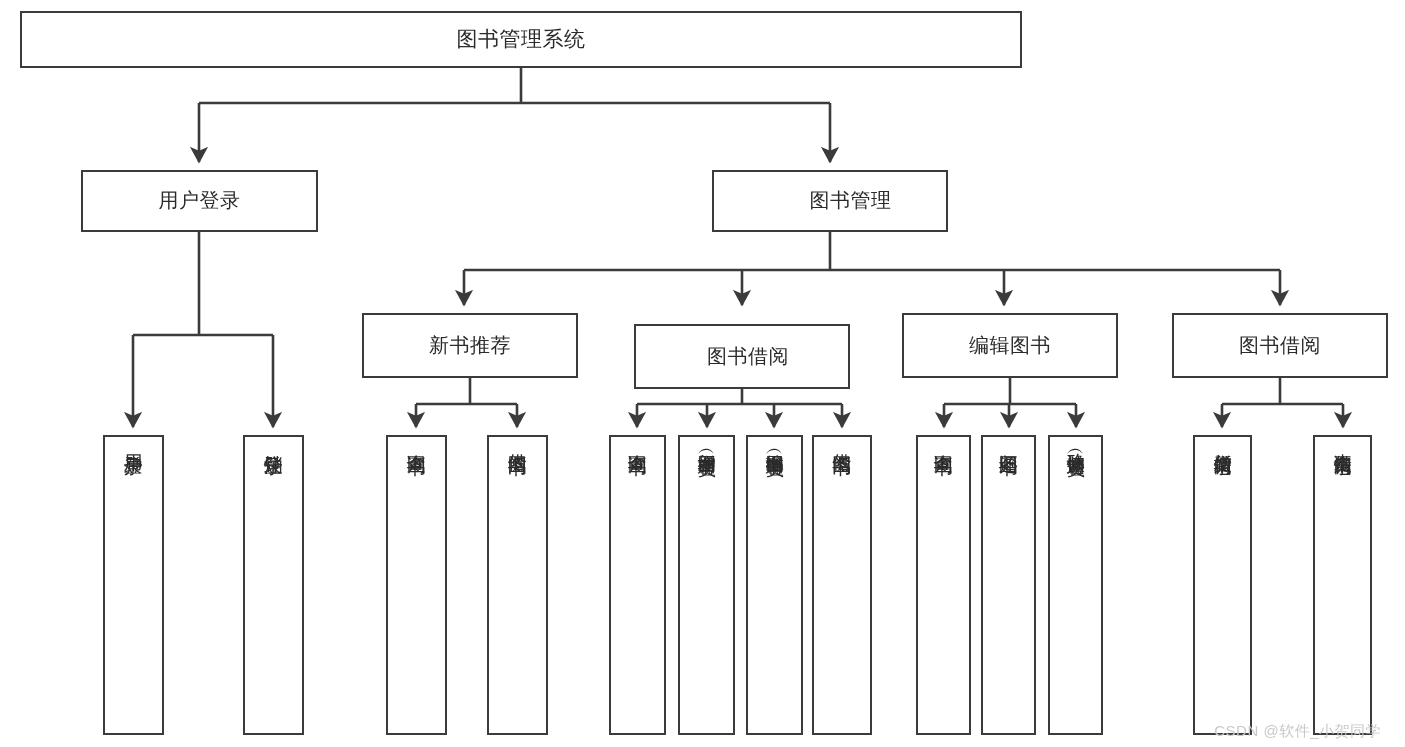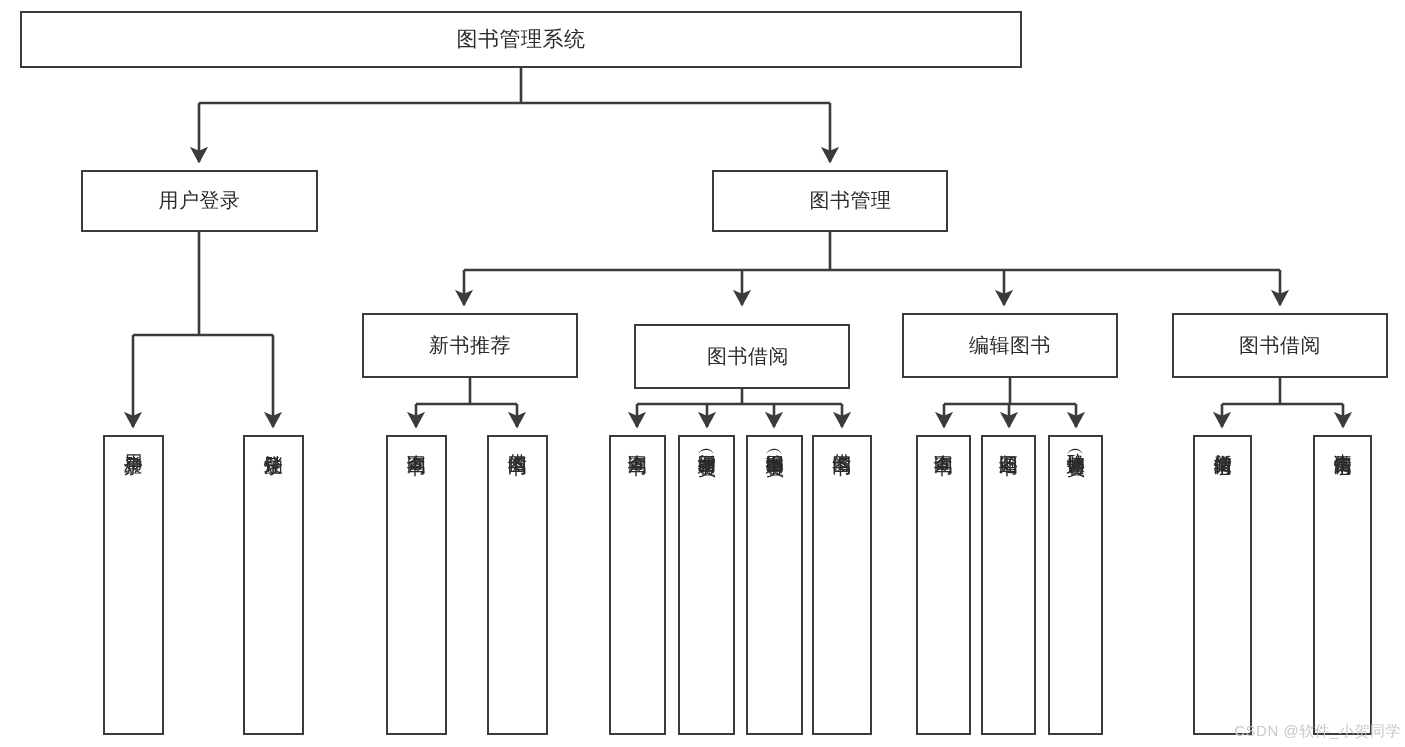--- a/index.html
+++ b/index.html
@@ -55,21 +55,21 @@
     text-orientation: upright;
     font-size: 19px;
     line-height: 1.02;
     letter-spacing: 1px;
     white-space: normal;
     max-height: 100%;
   }
   .node-leaf.tall-text .label { font-size: 18px; }
   #watermark {
     position: absolute;
-    right: 4px;
+    right: 24px;
     bottom: 6px;
     font-size: 15px;
     color: #c9c9c9;
     letter-spacing: 0.5px;
     white-space: nowrap;
     user-select: none;
     margin-top: 12px;
   }
 </style>
 </head>

